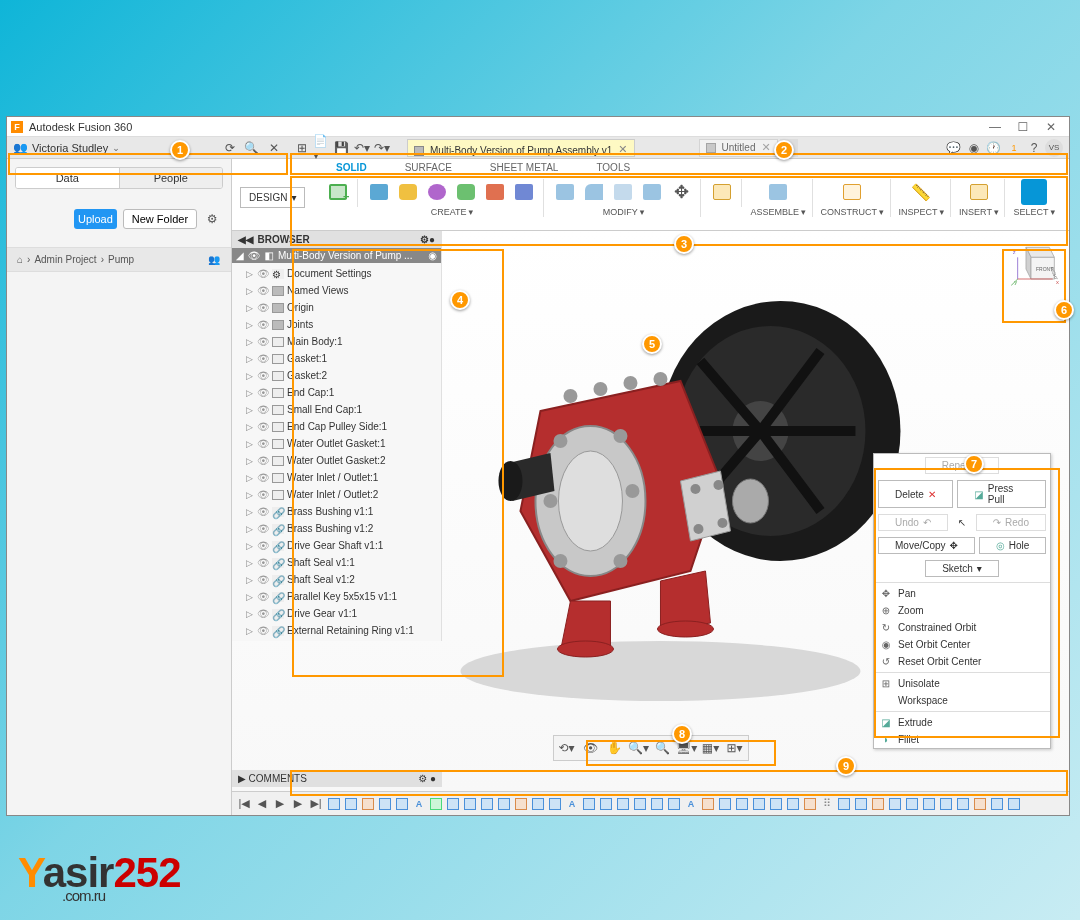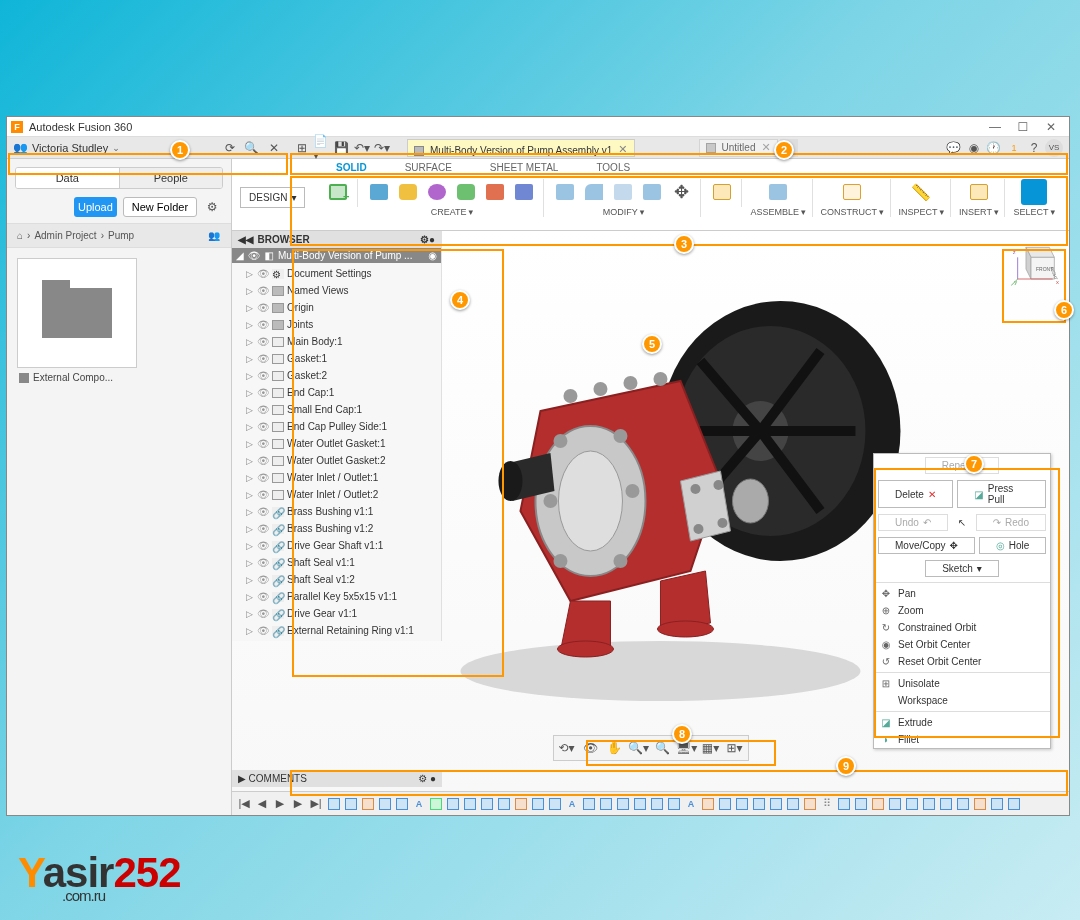--- a/index.html
+++ b/index.html
@@ -16,21 +16,21 @@
 .topbar-left .spacer { flex: 1; }
 .ticon { width: 18px; height: 18px; display: flex; align-items: center; justify-content: center; color: #555; cursor: pointer; font-size: 12px; }
 .topbar-main { flex: 1; display: flex; align-items: center; gap: 2px; padding: 0 4px; }
 .tab { background: #f5f5f5; border: 1px solid #ccc; height: 18px; display: flex; align-items: center; padding: 0 6px; gap: 6px; font-size: 10px; }
 .tab.active { background: #fef9c3; align-items: flex-end; }
 .tab .cube-icon { width: 10px; height: 10px; background: #bbb; border: 1px solid #888; }
 .tab .close { color: #888; font-size: 11px; }
 .tab-plus { width: 18px; height: 18px; background: #ddd; display: flex; align-items: center; justify-content: center; color: #555; font-weight: bold; }
 .topbar-right { display: flex; align-items: center; padding-right: 6px; gap: 2px; }
 .body-row { flex: 1; display: flex; overflow: hidden; }
-.data-panel { width: 282px; background: #f4f4f4; border-right: 1px solid #ccc; display: flex; flex-direction: column; }
+.data-panel { width: 282px; background: #f4f4f4; border-right: 1px solid #ccc; display: flex; flex-direction: column; gap: 12px; }
 .data-tabs { display: flex; margin: 8px; background: #fff; border: 1px solid #ccc; border-radius: 3px; overflow: hidden; height: 22px; }
 .data-tab { flex: 1; text-align: center; line-height: 20px; font-size: 11px; cursor: pointer; }
 .data-tab.active { background: #fff; }
 .data-tab:not(.active) { background: #eee; border-left: 1px solid #ccc; }
 .data-actions { display: flex; justify-content: flex-end; align-items: center; gap: 6px; padding: 0 10px 6px; }
 .btn-upload { background: #2196f3; color: #fff; border: none; padding: 4px 4px; border-radius: 3px; font-size: 11px; cursor: pointer; }
 .btn-newfolder { background: #fff; border: 1px solid #bbb; padding: 3px 8px; border-radius: 3px; font-size: 11px; cursor: pointer; }
 .breadcrumb { padding: 6px 10px; display: flex; align-items: center; gap: 4px; font-size: 10px; color: #555; border-top: 1px solid #ddd; border-bottom: 1px solid #ddd; background: #e8e8e8; }
 .thumbs { display: flex; gap: 10px; padding: 10px; }
 .thumb { width: 120px; }
@@ -167,29 +167,20 @@
       <div class="breadcrumb">
         <span>⌂</span>
         <span>›</span>
         <span>Admin Project</span>
         <span>›</span>
         <span>Pump</span>
         <span style="flex:1"></span>
         <span>👥</span>
       </div>
       <div class="thumbs">
-        <div class="thumb">
-          <div class="thumb-img">
-              <div class="folder-shape"></div>
-            </div>
-          <div class="thumb-label">
-              <div class="thumb-icon"></div>
-              <span>External Compo...</span>
-            </div>
-        </div>
       </div>
     </div>
 
     <div class="main-area">
       <div class="ribbon-tabs">
         <div class="ribbon-tab active">SOLID</div>
         <div class="ribbon-tab">SURFACE</div>
         <div class="ribbon-tab">SHEET METAL</div>
         <div class="ribbon-tab">TOOLS</div>
       </div>

